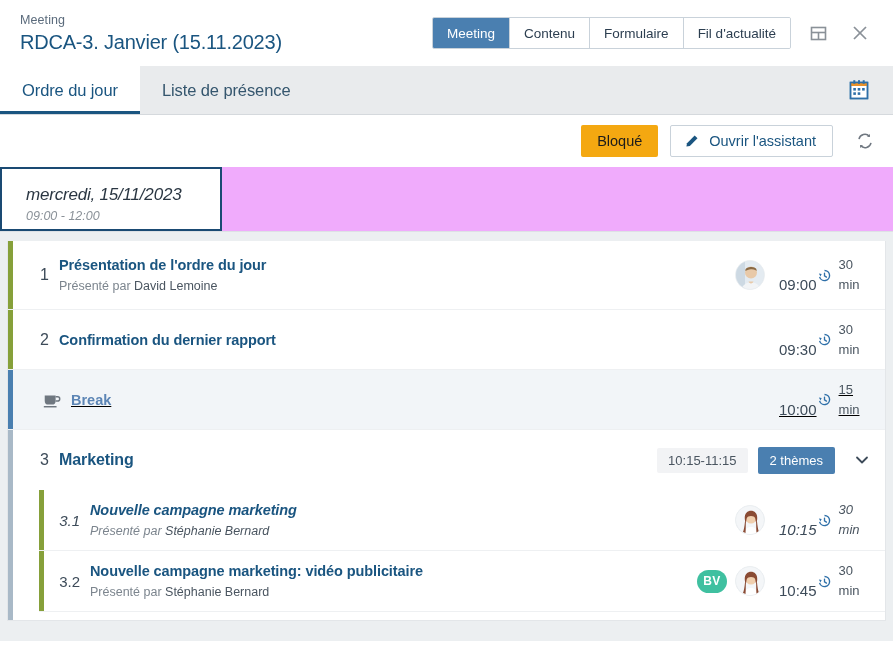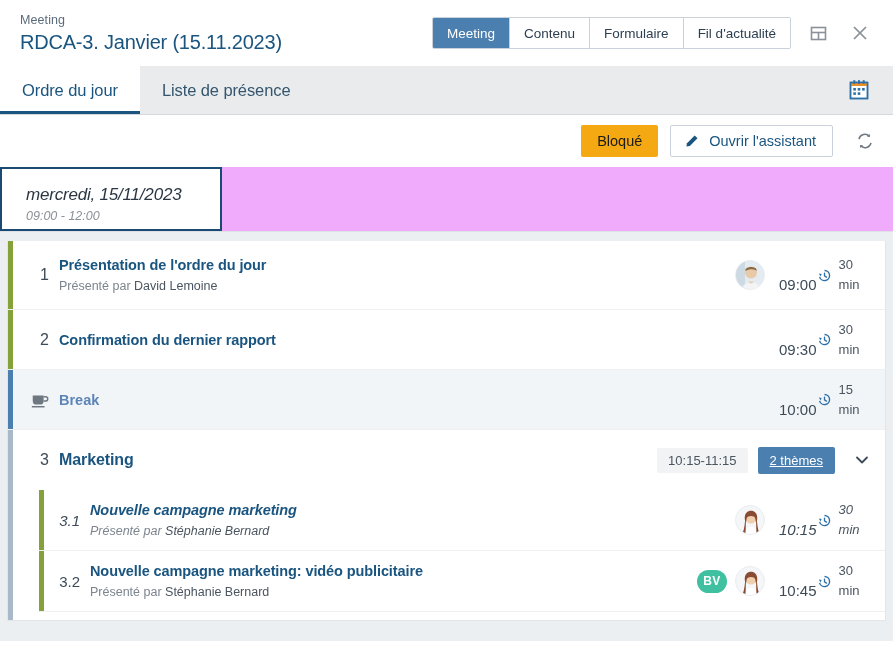--- a/index.html
+++ b/index.html
@@ -156,34 +156,34 @@
   }
   .t-start { font-size: 15px; color: #3d4b59; line-height: 21px; }
   .t-dur {
     font-size: 13px; color: #4a5560; line-height: 20px;
     display: flex; align-items: center; gap: 7px;
   }
   .t-dur .hist { color: #2e6fa8; display: flex; }
 
   
   .row.break { background: #f2f5f8; }
-  .row.break .row-inner { padding-left: 0; }
+  .row.break .row-inner { padding-left: 12px; text-decoration: underline; }
   .break-icon { width: 46px; flex: 0 0 46px; display: flex; justify-content: flex-end; padding-right: 9px; color: #6f7780; }
   .break-label { font-size: 14.5px; color: #5c85b5; font-weight: bold; flex: 1; }
 
   
   .row.group { background: #ffffff; }
   .group-title { font-size: 16px; color: #1a5580; font-weight: bold; letter-spacing: -.1px; }
   .pill-time {
     background: #f2f3f5; color: #4a5560; font-size: 13px;
     padding: 5px 11px; border-radius: 2px; white-space: nowrap;
   }
   .pill-count {
     background: #4a7fb0; color: #ffffff; font-size: 13px;
-    padding: 6px 12px; border-radius: 2px; margin-left: 10px; white-space: nowrap; text-decoration: underline;
+    padding: 6px 12px; border-radius: 2px; margin-left: 10px; white-space: nowrap;
   }
   .chev { margin-left: 18px; color: #3d4b59; display: flex; cursor: pointer; }
 
   
   .subrow-wrap { display: flex; background: #ffffff; }
   .subrow-wrap > .outerbar { width: 5px; flex: 0 0 5px; background: #a9b9c7; }
   .subrow-wrap > .subcol { flex: 1; padding-left: 26px; }
   .subrow { display: flex; align-items: stretch; background: #ffffff; border-bottom: 1px solid #eef0f2; }
   .subrow .bar { width: 5px; flex: 0 0 5px; }
   .subrow .num { width: 46px; flex: 0 0 46px; font-size: 15px; color: #3d4b59; }

